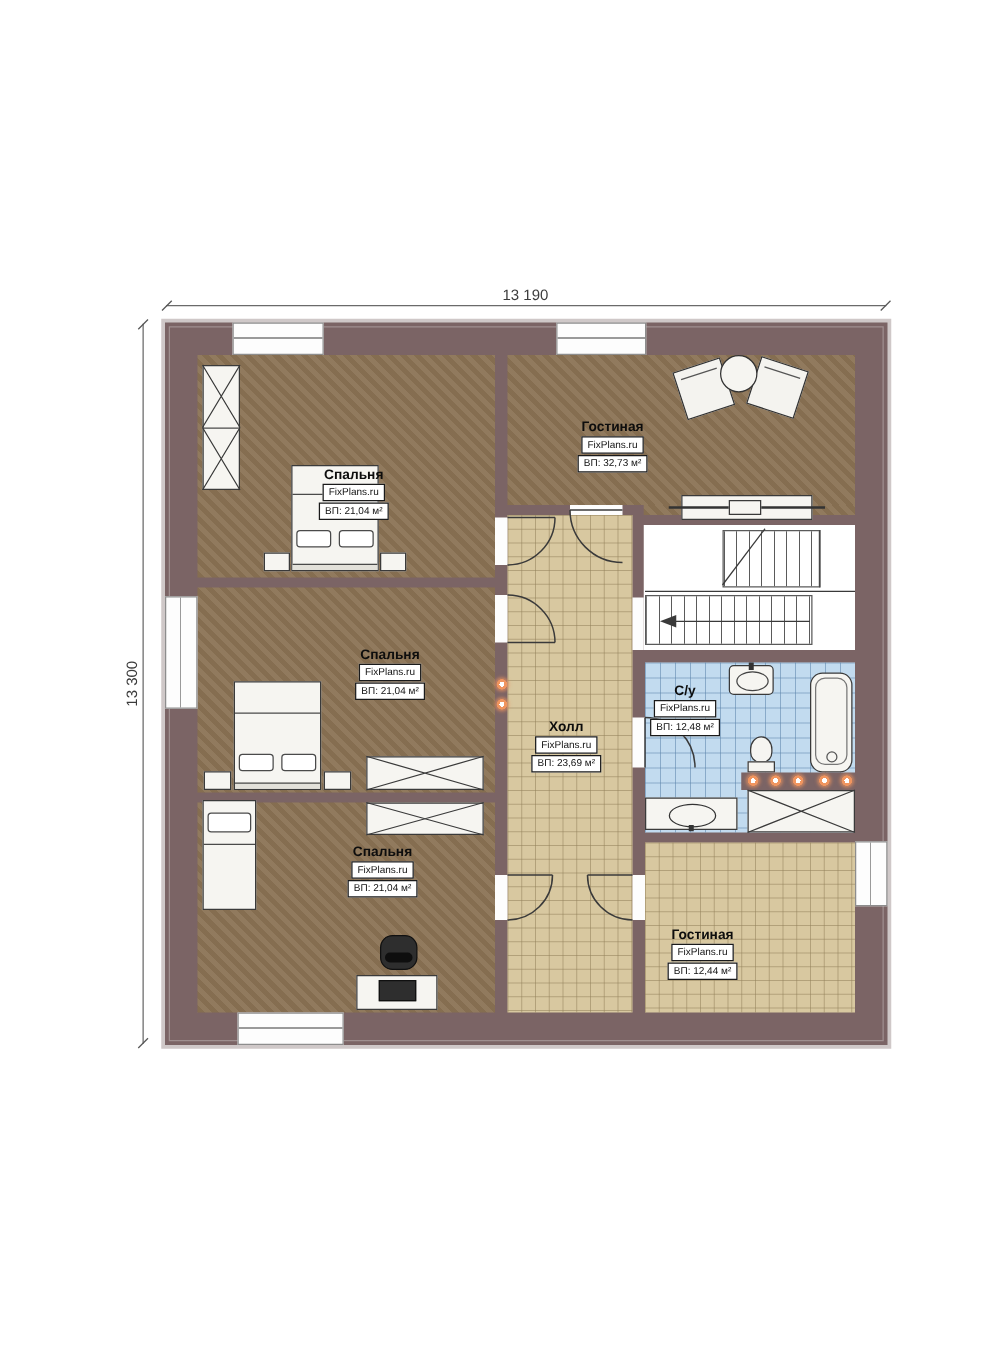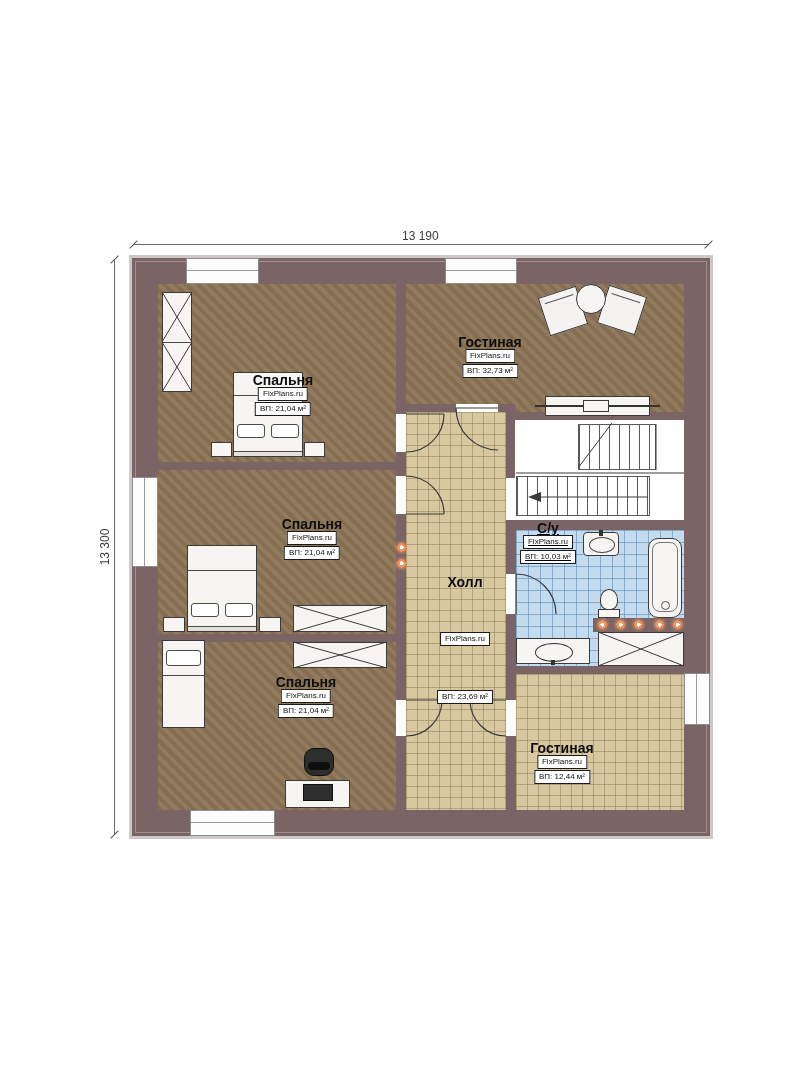--- a/index.html
+++ b/index.html
@@ -41,21 +41,21 @@
   .chair-sq::after{content:"";position:absolute;left:4px;right:4px;top:6px;border-top:1px solid #555;}
   .round-table{position:absolute;width:30px;height:30px;border-radius:50%;background:#f6f5f1;border:1px solid #333;box-sizing:border-box;}
   .dot{position:absolute;width:9px;height:9px;border-radius:50%;
        background:radial-gradient(circle at 50% 50%, #ffffff 0 2px, #f0955f 2px 4px, rgba(240,149,95,0) 5px);
        box-shadow:0 0 3px 1px rgba(240,149,95,0.8);}
   .steps{position:absolute;background-color:#ffffff;border:1px solid #5a5a5a;box-sizing:border-box;
        background-image:repeating-linear-gradient(to right, #5a5a5a 0 1px, transparent 1px 10px);}
   .svg-overlay{position:absolute;left:0;top:0;pointer-events:none;}
   
   .room-label{position:absolute;display:flex;flex-direction:column;align-items:center;transform:translateX(-50%);z-index:30;}
-  .room-name{font-size:14px;font-weight:bold;color:#0d0d0d;line-height:12px;white-space:nowrap;}
+  .room-name{font-size:11px;font-weight:bold;color:#0d0d0d;line-height:12px;white-space:nowrap;}
   .room-box{font-size:8px;color:#111;background:#ffffff;border:1px solid #1a1a1a;
             padding:0px 4px;line-height:12px;margin-top:1px;white-space:nowrap;}
   .dark{background:#2e2e2e;border:1px solid #101010;}
 </style>
 </head>
 <body>
 
 <div class="stage">
 
   <div class="dim-line-h" style="left:133px;top:244px;width:576px;">
@@ -210,29 +210,29 @@
     <div class="room-label" style="left:358px;top:78px;">
       <div class="room-name">Гостиная</div>
       <div class="room-box">FixPlans.ru</div>
       <div class="room-box">ВП: 32,73 м²</div>
     </div>
     <div class="room-label" style="left:180px;top:260px;">
       <div class="room-name">Спальня</div>
       <div class="room-box">FixPlans.ru</div>
       <div class="room-box">ВП: 21,04 м²</div>
     </div>
-    <div class="room-label" style="left:333px;top:318px;gap:43px;">
+    <div class="room-label" style="left:321px;top:318px;">
       <div class="room-name">Холл</div>
       <div class="room-box">FixPlans.ru</div>
       <div class="room-box">ВП: 23,69 м²</div>
     </div>
-    <div class="room-label" style="left:416px;top:264px;text-decoration:underline;">
+    <div class="room-label" style="left:416px;top:289px;">
       <div class="room-name">С/у</div>
       <div class="room-box">FixPlans.ru</div>
-      <div class="room-box">ВП: 10,03 м²</div>
+      <div class="room-box">ВП: 12,48 м²</div>
     </div>
     <div class="room-label" style="left:174px;top:418px;">
       <div class="room-name">Спальня</div>
       <div class="room-box">FixPlans.ru</div>
       <div class="room-box">ВП: 21,04 м²</div>
     </div>
     <div class="room-label" style="left:430px;top:484px;">
       <div class="room-name">Гостиная</div>
       <div class="room-box">FixPlans.ru</div>
       <div class="room-box">ВП: 12,44 м²</div>

